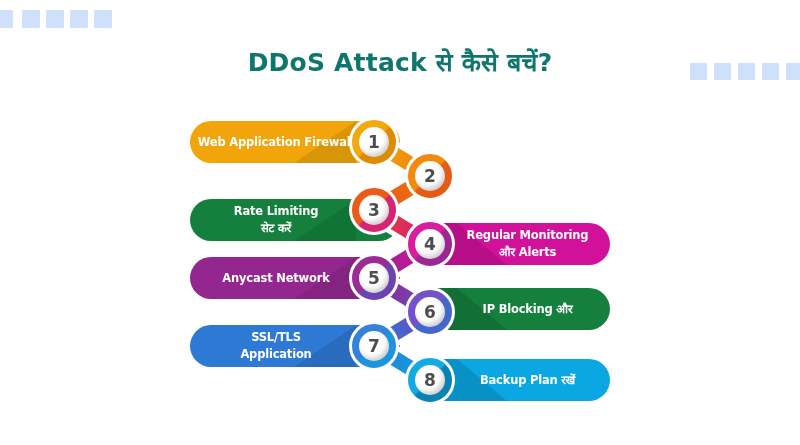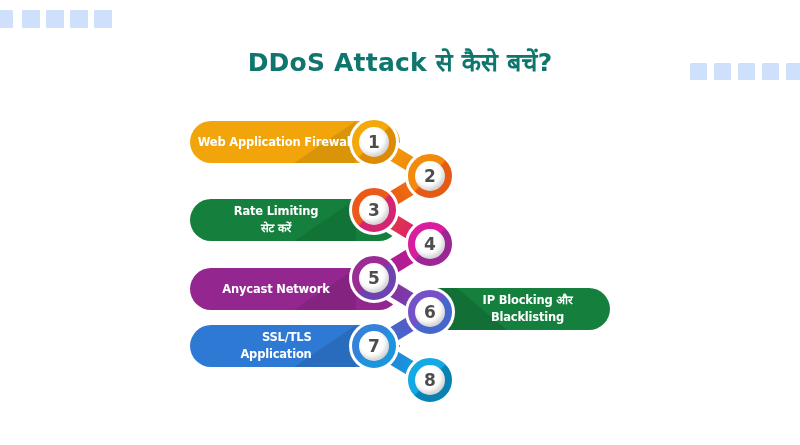--- a/index.html
+++ b/index.html
@@ -84,35 +84,46 @@
     <div class="pill-text">
       <span>Web Application Firewall</span>
     </div>
   </div>
   <div class="pill left" style="top: 187px; background: #15803d; margin-top: 12px;">
     <div class="pill-text">
       <span>Rate Limiting</span>
       <span>सेट करें</span>
     </div>
   </div>
-  <div class="pill left" style="top: 268px; background: rgb(147, 39, 143);">
+  <div class="pill right" style="top: 223px; background: rgb(210, 17, 154);">
+    <div class="pill-text">
+      <span>Regular Monitoring</span>
+      <span>और Alerts</span>
+    </div>
+  </div>
+  <div class="pill left" style="top: 257px; background: rgb(147, 39, 143);">
     <div class="pill-text">
       <span>Anycast Network</span>
     </div>
   </div>
   <div class="pill right" style="top: 288px; background: #15803d;">
     <div class="pill-text">
       <span>IP Blocking और</span>
-      <span>Blacklisting</span>
-    </div>
-  </div>
-  <div class="pill left" style="top: 325px; background: rgb(46, 121, 211); text-align: right;">
+    </div>
+  </div>
+  <div class="pill left" style="top: 325px; background: rgb(46, 121, 211);">
     <div class="pill-text">
       <span>SSL/TLS</span>
       <span>Application</span>
+    </div>
+  </div>
+  <div class="pill right" style="top: 359px; background: rgb(10, 167, 226);">
+    <div class="pill-text">
+      <span>Backup Plan रखें</span>
+      <span></span>
     </div>
   </div>
 
   <svg class="chain" width="800" height="445" viewBox="0 0 800 445">
     <defs>
       <linearGradient id="g1" gradientUnits="userSpaceOnUse" x1="374" y1="142" x2="430" y2="176">
         <stop offset="0" stop-color="#F2A50A"></stop>
           <stop offset="1" stop-color="#F0800A"></stop>
       </linearGradient>
       <linearGradient id="g2" gradientUnits="userSpaceOnUse" x1="430" y1="176" x2="374" y2="210">

